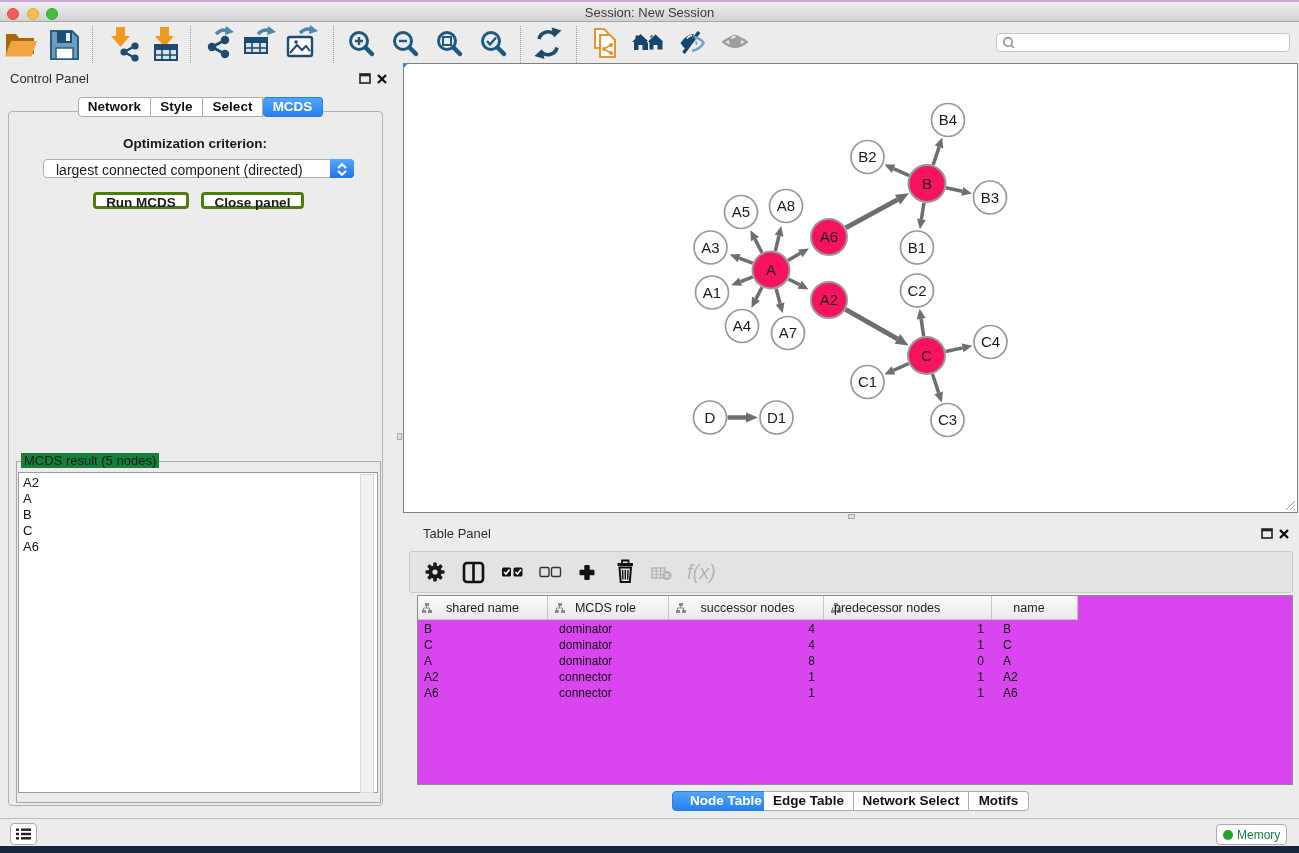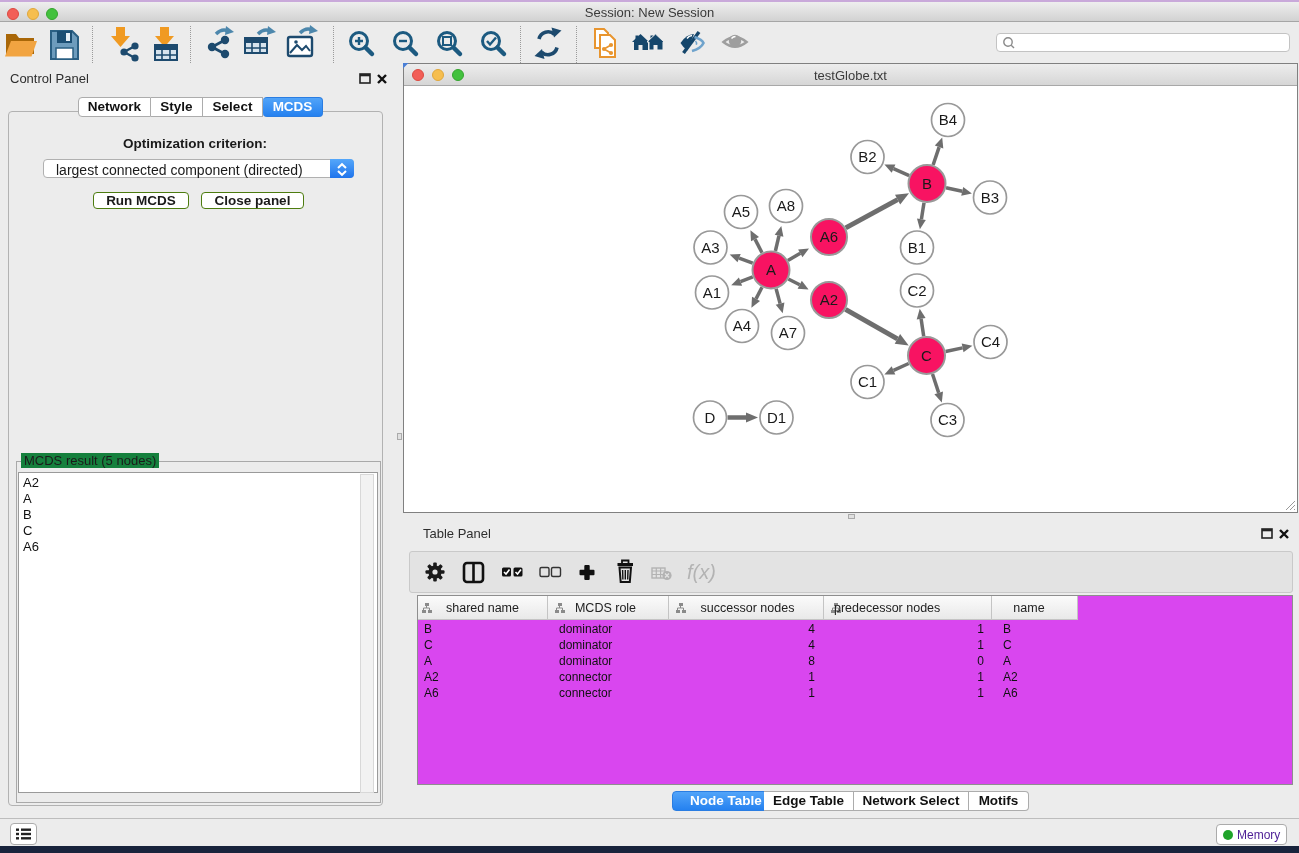--- a/index.html
+++ b/index.html
@@ -2,21 +2,21 @@
 <html><head><meta charset="utf-8">
 <style>
 * { margin:0; padding:0; box-sizing:border-box; }
 html,body { width:1299px; height:853px; overflow:hidden; }
 body { position:relative; background:#ececec; font-family:"Liberation Sans",sans-serif; }
 .abs { position:absolute; }
 .tl { border-radius:50%; width:12px; height:12px; position:absolute; top:6px; }
 svg text { font-family:"Liberation Sans",sans-serif; }
 .tab { position:absolute; top:0; height:100%; background:#ffffff; border:1px solid #acacac; border-left:none; color:#111; text-align:center; font-size:13.5px; line-height:18px; font-weight:bold; }
 .tabsel { background:linear-gradient(180deg,#52a4f9,#2581f0); color:#fff; border-color:#2a7de2; }
-.btn { position:absolute; background:#ffffff; border:1px solid #4d7c0f; border-radius:4px; font-size:13.5px; font-weight:bold; color:#1a1a1a; text-align:center; }
+.btn { position:absolute; background:#ffffff; border:3px solid #4d7c0f; border-radius:4px; font-size:13.5px; font-weight:bold; color:#1a1a1a; text-align:center; }
 </style></head>
 <body>
 
 <div class="abs" style="left:0;top:0;width:1299px;height:2px;background:#c9a9da;"></div>
 <div class="abs" style="left:0;top:846px;width:1299px;height:7px;background:#18233c;"></div>
 
 <div class="abs" style="left:0;top:2px;width:1299px;height:20px;background:linear-gradient(180deg,#eeeeee,#d2d2d2);border-bottom:1px solid #a6a6a6;">
   <div class="tl" style="left:7px;background:#f25e57;border:1px solid #dc4a41;"></div>
   <div class="tl" style="left:27px;background:#f6be4f;border:1px solid #e0a73c;"></div>
   <div class="tl" style="left:46px;background:#43c13e;border:1px solid #35a52f;"></div>
@@ -201,26 +201,20 @@
   <div class="abs" style="left:18px;top:406px;width:360px;height:321px;background:#fff;border:1px solid #9a9a9a;">
     <div style="padding:2px 0 0 4px;font-size:13px;line-height:16px;color:#111;">A2<br>A<br>B<br>C<br>A6</div>
     <div class="abs" style="right:3px;top:1px;width:14px;height:319px;background:#f2f2f2;border:1px solid #d8d8d8;"></div>
   </div>
 </div>
 
 <div class="abs" style="left:397px;top:433px;width:5px;height:7px;background:#e0e0e0;border:1px solid #aaa;"></div>
 <div class="abs" style="left:848px;top:514px;width:7px;height:5px;background:#e0e0e0;border:1px solid #aaa;"></div>
 
 <div class="abs" id="netwin" style="left:403px;top:63px;width:895px;height:450px;border:1px solid #808080;background:#fff;">
-  <div class="abs" style="left:0;top:0;width:893px;height:22px;background:linear-gradient(180deg,#ededed,#d6d6d6);border-bottom:1px solid #a8a8a8;">
-    <div class="tl" style="left:8px;top:5px;background:#f25e57;border:1px solid #dc4a41;"></div>
-    <div class="tl" style="left:28px;top:5px;background:#f6be4f;border:1px solid #e0a73c;"></div>
-    <div class="tl" style="left:48px;top:5px;background:#43c13e;border:1px solid #35a52f;"></div>
-    <div class="abs" style="left:0;width:100%;top:4px;text-align:center;font-size:13px;color:#3a3a3a;">testGlobe.txt</div>
-  </div>
   <svg class="abs" style="left:-1px;top:-1px;" width="6" height="6">
       <path d="M0 0 L5.5 0 L0 5.5 Z" fill="#4a7fd6"></path>
     </svg>
   <svg class="abs" style="left:0;top:22px;" width="893" height="426" id="graph">
 <line x1="348.8" y1="190.9" x2="336.5" y2="195.6" stroke="#6e6e6e" stroke-width="3.5"></line>
 <polygon points="327.2,199.2 334.9,191.4 338.1,199.8" fill="#6e6e6e"></polygon>
 <line x1="348.7" y1="177.2" x2="335.1" y2="172.1" stroke="#6e6e6e" stroke-width="3.5"></line>
 <polygon points="325.7,168.6 336.7,167.9 333.5,176.3" fill="#6e6e6e"></polygon>
 <line x1="358.0" y1="201.3" x2="352.0" y2="212.9" stroke="#6e6e6e" stroke-width="3.5"></line>
 <polygon points="347.4,221.8 348.0,210.8 356.0,215.0" fill="#6e6e6e"></polygon>
@@ -432,15 +426,15 @@
   <svg class="abs" style="left:16px;top:9px;" width="15" height="12">
     <rect x="0" y="0.5" width="3" height="2.4" fill="#222"></rect>
       <rect x="5" y="0.5" width="10" height="2.4" fill="#222"></rect>
     <rect x="0" y="4.8" width="3" height="2.4" fill="#222"></rect>
       <rect x="5" y="4.8" width="10" height="2.4" fill="#222"></rect>
     <rect x="0" y="9.1" width="3" height="2.4" fill="#222"></rect>
       <rect x="5" y="9.1" width="10" height="2.4" fill="#222"></rect>
   </svg>
   <div class="abs" style="left:1216px;top:5px;width:71px;height:21px;background:#fff;border:1px solid #ababab;border-radius:4px;">
     <div class="abs" style="left:6px;top:5px;width:10px;height:10px;border-radius:50%;background:#1fa32a;"></div>
-    <div class="abs" style="left:20px;top:3px;font-size:12px;color:#4c1d95;">Memory</div>
+    <div class="abs" style="left:20px;top:3px;font-size:12px;color:#15803d;">Memory</div>
   </div>
 </div>
 
 </body></html>

